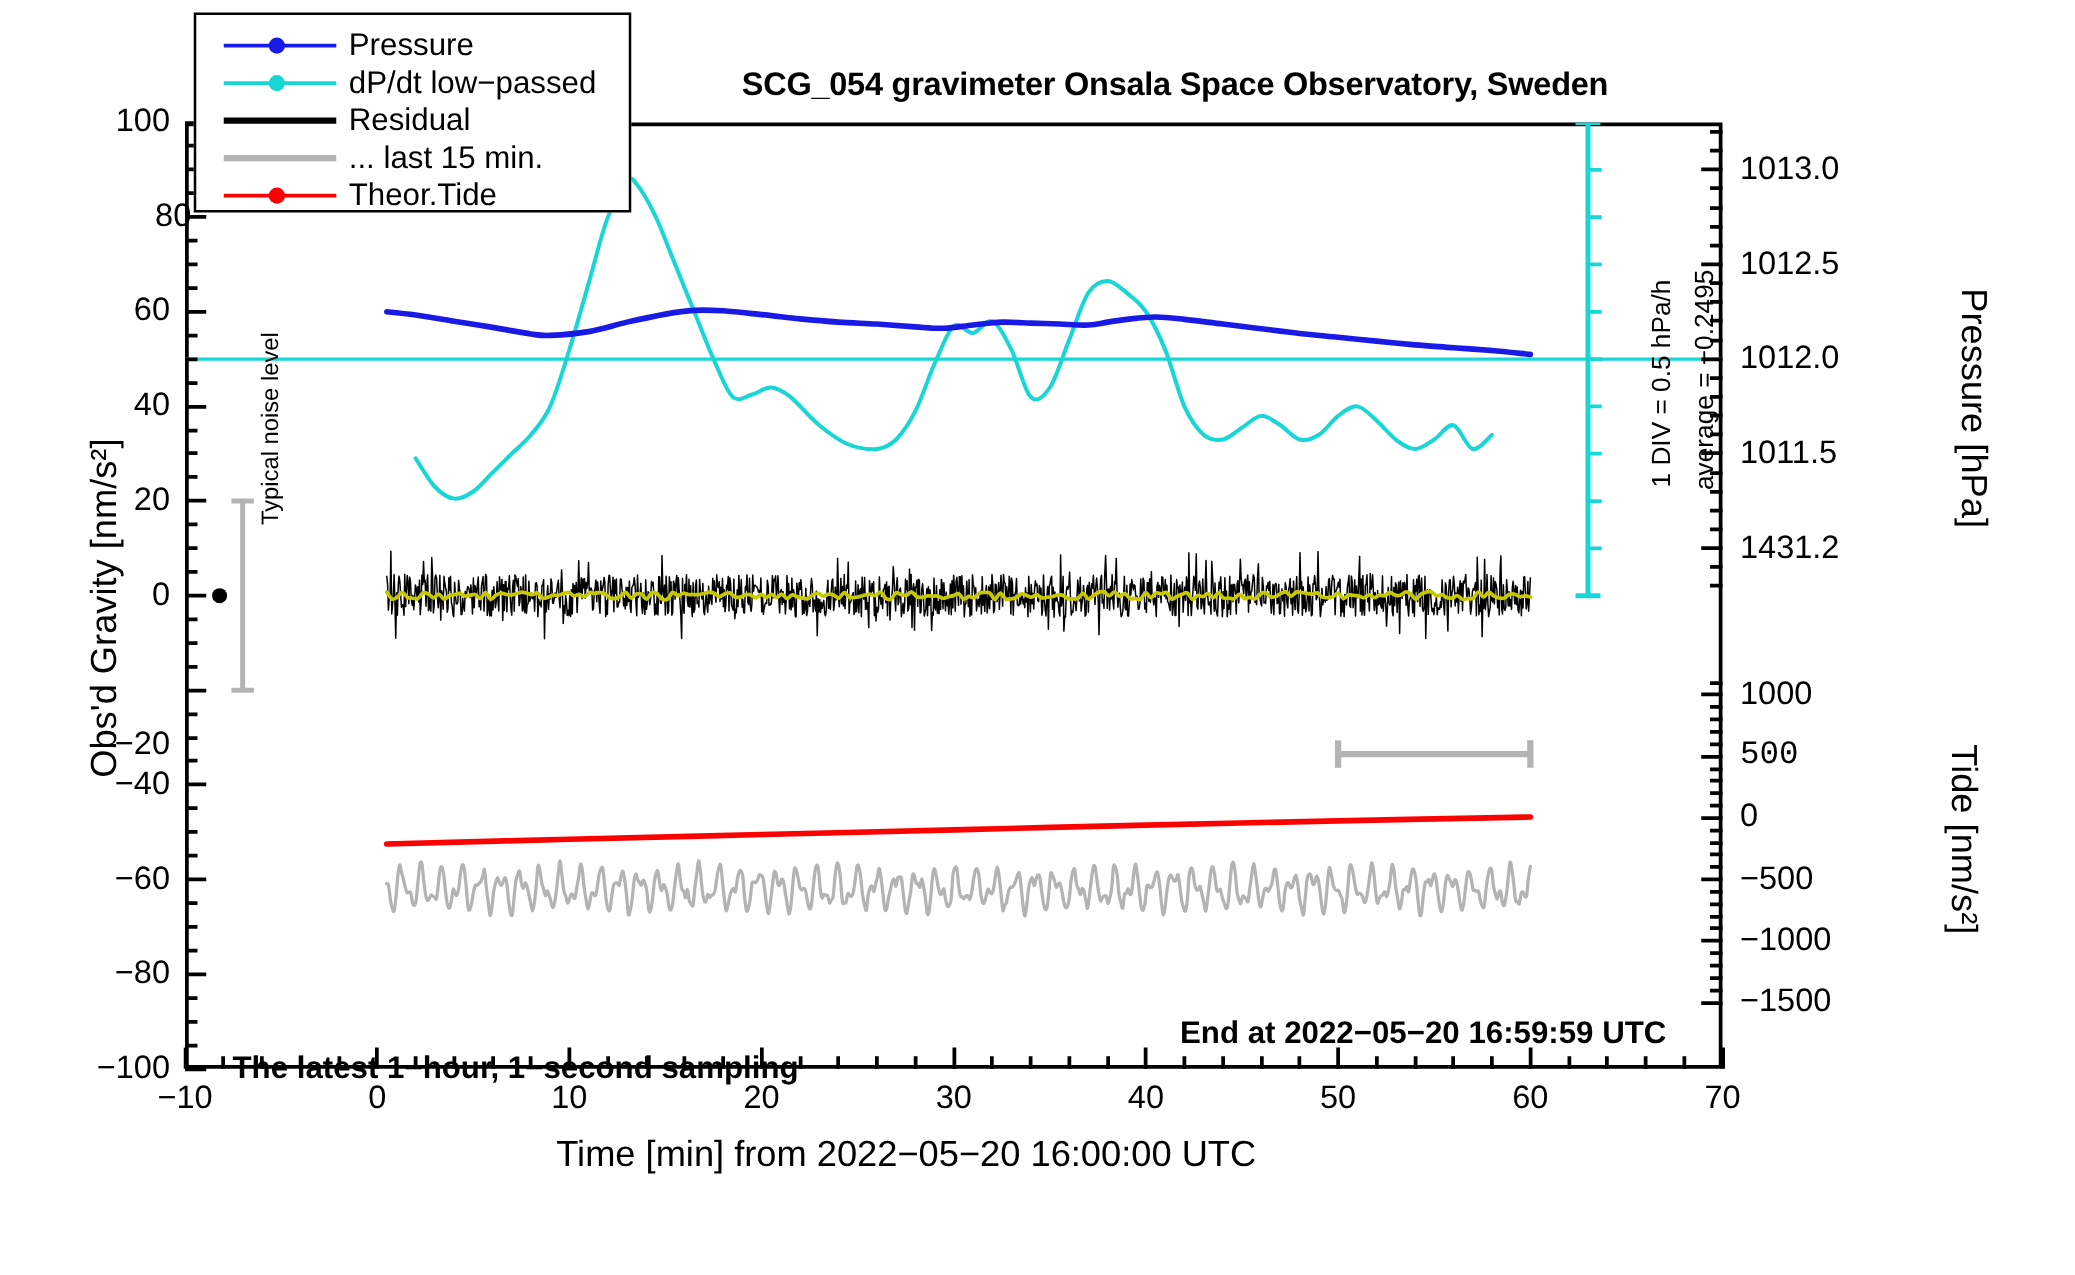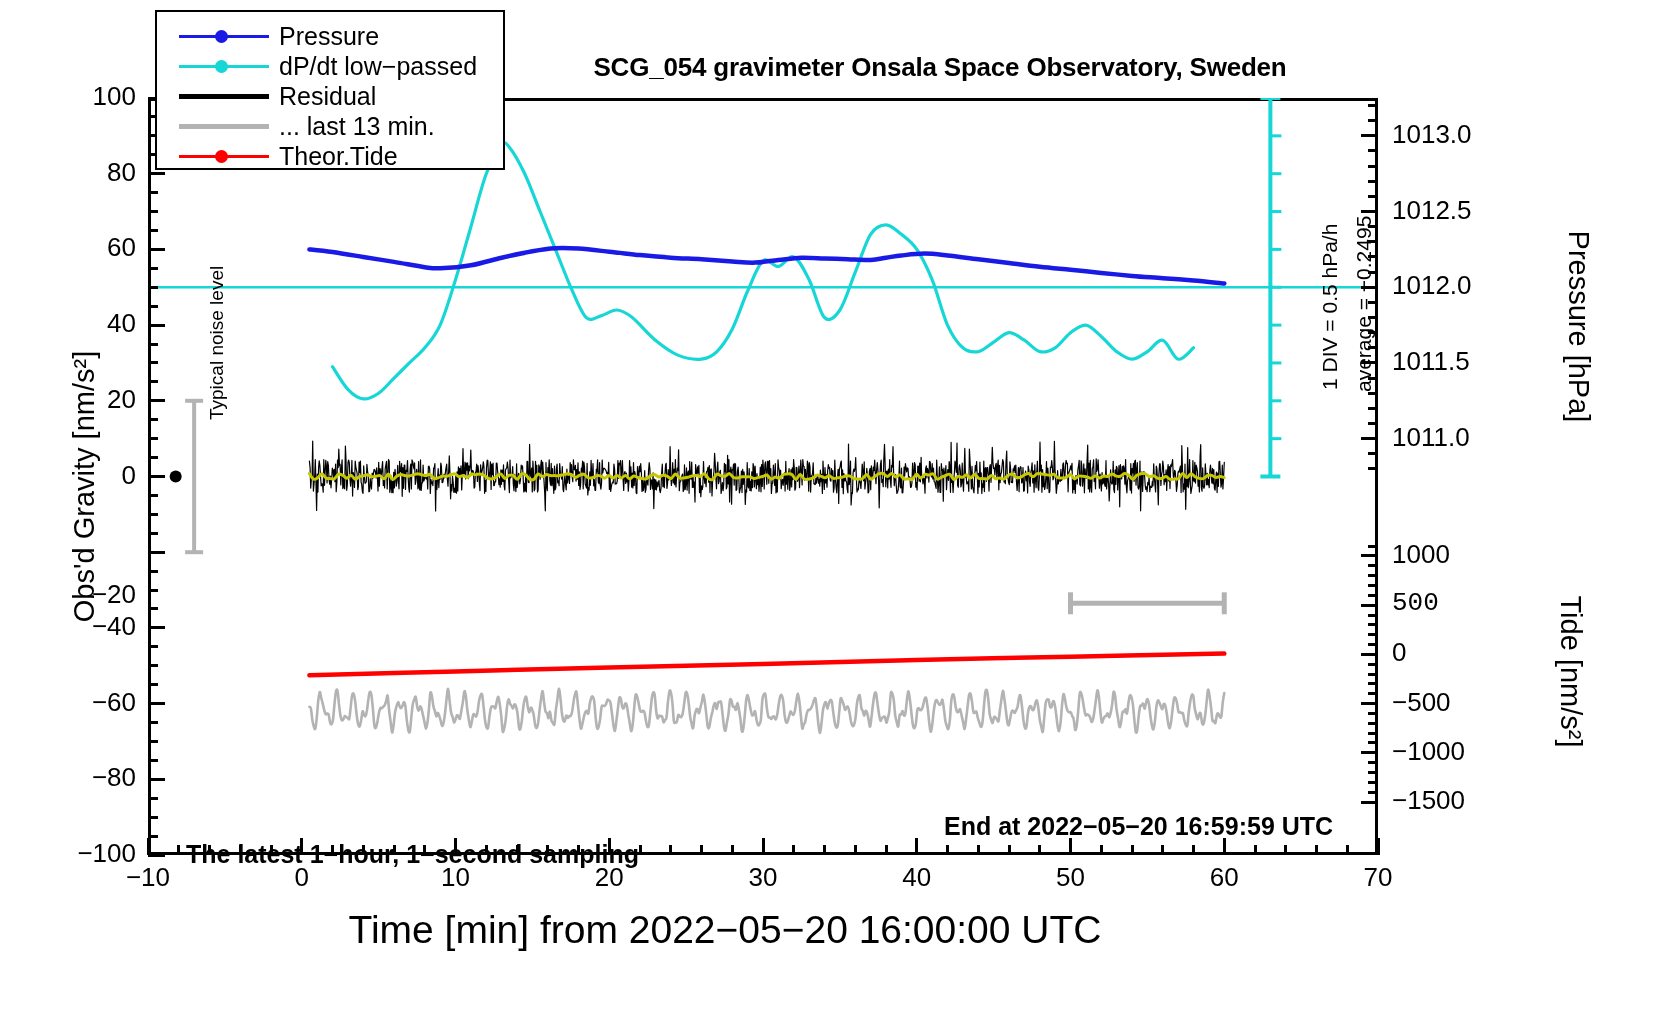--- a/index.html
+++ b/index.html
@@ -3,21 +3,21 @@
 <meta charset="utf-8">
 <style>
   html,body{margin:0;padding:0;background:#fff;}
   body{width:1660px;height:1020px;font-family:"Liberation Sans",sans-serif;color:#000;overflow:hidden;}
   #stage{position:relative;width:1660px;height:1020px;}
 
   .axis-title{position:absolute;font-size:29px;font-weight:400;white-space:nowrap;}
   #ylabel-left{left:-176px;top:470px;width:520px;text-align:center;transform:rotate(-90deg);transform-origin:50% 50%;}
   #ylabel-press{left:1318px;top:310px;width:520px;text-align:center;transform:rotate(90deg);transform-origin:50% 50%;}
   #ylabel-tide{left:1340px;top:655px;width:460px;text-align:center;transform:rotate(90deg);transform-origin:50% 50%;}
-  #xlabel{position:absolute;left:0;top:908px;width:1450px;text-align:center;font-size:39px;}
+  #xlabel{position:absolute;left:0;top:908px;width:1450px;text-align:center;font-size:29px;}
 
   #plot-title{position:absolute;left:450px;top:52px;width:980px;text-align:center;font-size:26px;font-weight:bold;letter-spacing:-0.2px;}
 
   #frame{position:absolute;left:148px;top:98px;width:1230px;height:757px;border:3px solid #000;box-sizing:border-box;}
 
   .tickmark{position:absolute;background:#000;}
   .ticklabel{position:absolute;font-size:26px;white-space:nowrap;}
 
   .ytick-l{left:148px;width:17px;height:3px;}
   .ytick-lm{left:148px;width:10px;height:3px;}
@@ -105,21 +105,21 @@
       <g id="g-tide">
           <path d="M161.4 577.2 C185.8 576.6,257.5 574.7,307.5 573.4 C357.5 572.2,410.0 570.9,461.3 569.6 C512.5 568.4,563.8 567.1,615.0 565.9 C666.3 564.6,717.5 563.3,768.8 562.1 C820.0 560.9,871.3 559.7,922.5 558.7 C973.8 557.6,1050.6 556.1,1076.3 555.6" fill="none" stroke="#ff0000" stroke-width="4.5" stroke-linejoin="round" stroke-linecap="round"></path>
         </g>
     </svg>
   </div>
 
   <div id="ticks-layer">
       <div class="tickmark ytick-l" style="top: 96.5px;"></div>
       <div class="ticklabel" style="left: 0px; top: 81px; width: 136px; text-align: right;">100</div>
       <div class="tickmark ytick-l" style="top: 172.2px;"></div>
-      <div class="ticklabel" style="left: 0px; top: 156.7px; width: 136px; text-align: right;">80</div>
+      <div class="ticklabel" style="left: 0px; top: 156.7px; width: 136px; text-align: right; padding-left: 17px;">80</div>
       <div class="tickmark ytick-l" style="top: 247.9px;"></div>
       <div class="ticklabel" style="left: 0px; top: 232.4px; width: 136px; text-align: right;">60</div>
       <div class="tickmark ytick-l" style="top: 323.6px;"></div>
       <div class="ticklabel" style="left: 0px; top: 308.1px; width: 136px; text-align: right;">40</div>
       <div class="tickmark ytick-l" style="top: 399.3px;"></div>
       <div class="ticklabel" style="left: 0px; top: 383.8px; width: 136px; text-align: right;">20</div>
       <div class="tickmark ytick-l" style="top: 475px;"></div>
       <div class="ticklabel" style="left: 0px; top: 459.5px; width: 136px; text-align: right;">0</div>
       <div class="tickmark ytick-l" style="top: 550.7px;"></div>
       <div class="ticklabel" style="left: 0px; top: 535.2px; width: 136px; text-align: right; margin-top: 44px;">−20</div>
@@ -213,21 +213,21 @@
       <div class="tickmark xtick-m" style="left: 1345.75px;"></div>
       <div class="tickmark ytick-r" style="top: 134.35px;"></div>
       <div class="ticklabel" style="left: 1392px; top: 118.85px; width: 130px; text-align: left;">1013.0</div>
       <div class="tickmark ytick-r" style="top: 210.05px;"></div>
       <div class="ticklabel" style="left: 1392px; top: 194.55px; width: 130px; text-align: left;">1012.5</div>
       <div class="tickmark ytick-r" style="top: 285.75px;"></div>
       <div class="ticklabel" style="left: 1392px; top: 270.25px; width: 130px; text-align: left;">1012.0</div>
       <div class="tickmark ytick-r" style="top: 361.45px;"></div>
       <div class="ticklabel" style="left: 1392px; top: 345.95px; width: 130px; text-align: left;">1011.5</div>
       <div class="tickmark ytick-r" style="top: 437.15px;"></div>
-      <div class="ticklabel" style="left: 1392px; top: 421.65px; width: 130px; text-align: left;">1011.0</div>
+      <div class="ticklabel" style="left: 1392px; top: 421.65px; width: 130px; text-align: left;">1431.2</div>
       <div class="tickmark ytick-rm" style="top: 467.43px;"></div>
       <div class="tickmark ytick-rm" style="top: 452.29px;"></div>
       <div class="tickmark ytick-rm" style="top: 422.01px;"></div>
       <div class="tickmark ytick-rm" style="top: 406.87px;"></div>
       <div class="tickmark ytick-rm" style="top: 391.73px;"></div>
       <div class="tickmark ytick-rm" style="top: 376.59px;"></div>
       <div class="tickmark ytick-rm" style="top: 346.31px;"></div>
       <div class="tickmark ytick-rm" style="top: 331.17px;"></div>
       <div class="tickmark ytick-rm" style="top: 316.03px;"></div>
       <div class="tickmark ytick-rm" style="top: 300.89px;"></div>
@@ -294,21 +294,21 @@
         <div class="legend-line" style="background: rgb(22, 214, 214); height: 3px; top: 15px;"></div>
         <div class="legend-dot" style="background: rgb(22, 214, 214);"></div>
         <div class="legend-text">dP/dt low−passed</div>
       </div>
       <div class="legend-row" style="top: 68px;">
         <div class="legend-line" style="background: rgb(0, 0, 0); height: 5px; top: 14px;"></div>
         <div class="legend-text">Residual</div>
       </div>
       <div class="legend-row" style="top: 98px;">
         <div class="legend-line" style="background: rgb(179, 179, 179); height: 5px; top: 14px;"></div>
-        <div class="legend-text">... last 13 min.</div>
+        <div class="legend-text">... last 15 min.</div>
       </div>
       <div class="legend-row" style="top: 128px;">
         <div class="legend-line" style="background: rgb(255, 0, 0); height: 3px; top: 15px;"></div>
         <div class="legend-dot" style="background: rgb(255, 0, 0);"></div>
         <div class="legend-text">Theor.Tide</div>
       </div>
     </div>
 
 </div>
 

